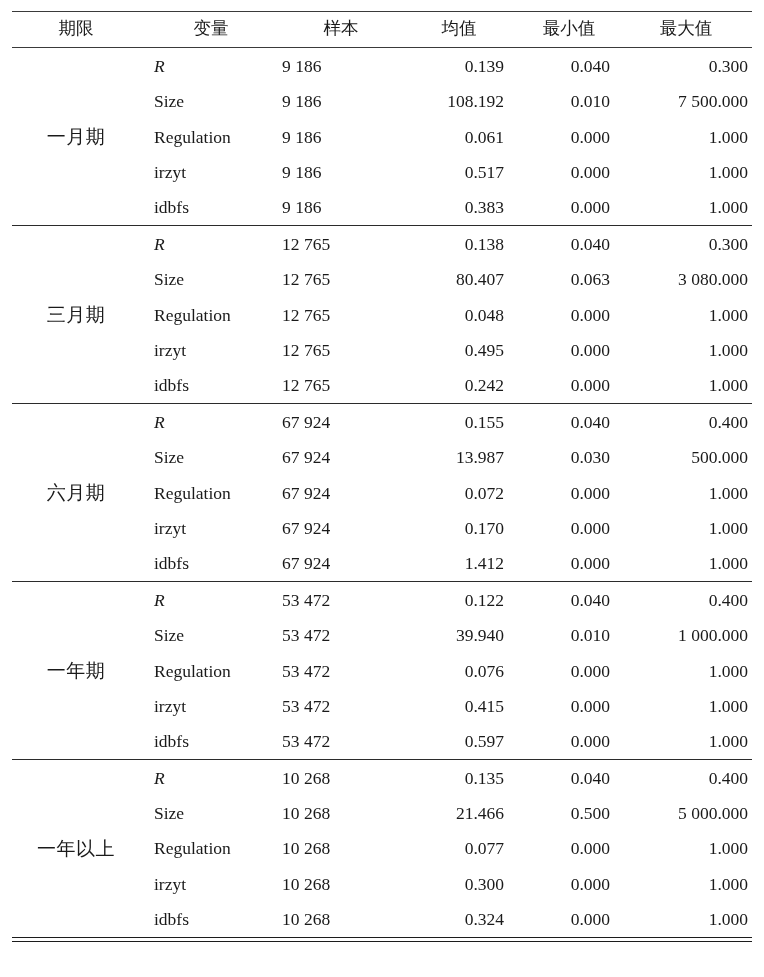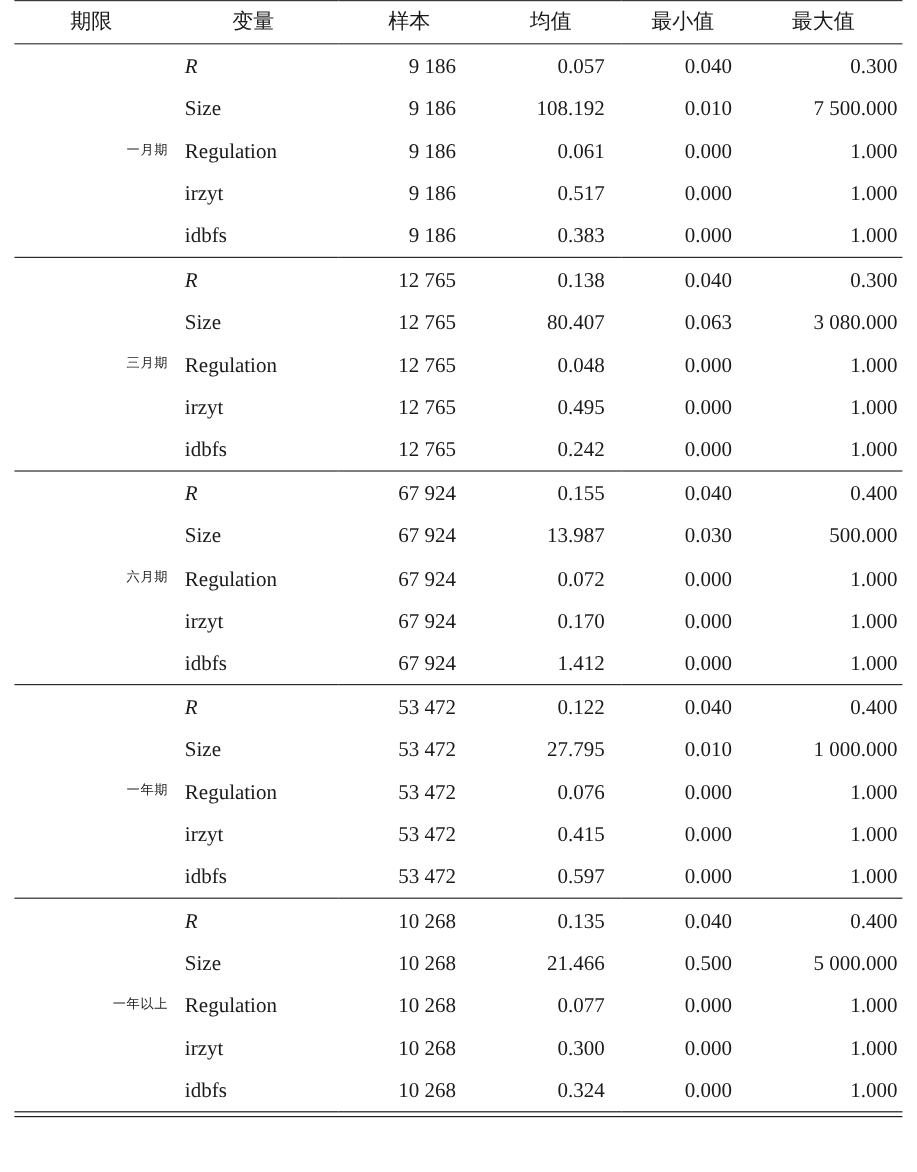--- a/index.html
+++ b/index.html
@@ -13,21 +13,21 @@
     font-family: "Liberation Serif", "DejaVu Serif", serif;
     color: #1a1a1a;
     overflow: hidden;
   }
 
   #stats-table-page {
     position: relative;
     width: 748px;
     height: 977px;
     box-sizing: border-box;
-    padding: 0 12px;
+    padding: 11px 12px;
     border-radius: 21px;
   }
 
   table.stats-table {
     width: 100%;
     border-collapse: collapse;
     table-layout: fixed;
     font-size: 17.5px;
   }
 
@@ -78,39 +78,39 @@
     position: absolute;
     left: 0;
     right: 0;
     top: 2.6px;
     height: 1.6px;
     background: #1c1c1c;
   }
 
   
   td.term-cell {
-    text-align: right;
+    text-align: center;
     vertical-align: middle;
-    font-size: 11px;
+    font-size: 19px;
     letter-spacing: 0.5px;
   }
   td.var-cell {
     text-align: left;
     padding-left: 14px !important;
   }
   td.var-cell.italic-var {
     font-style: italic;
   }
   td.num-cell {
     text-align: right;
     padding-right: 8px !important;
     font-variant-numeric: lining-nums;
   }
   td.n-cell {
-    text-align: right;
+    text-align: left;
     padding-right: 20px !important;
   }
   td.mean-cell  { padding-right: 14px !important; }
   td.min-cell   { padding-right: 10px !important; }
   td.max-cell   { padding-right: 4px !important; }
 
   th.th-term { }
   th.th-var  { }
   th.th-n    { }
   th.th-mean { }
@@ -138,21 +138,21 @@
         <th class="th-mean">均值</th>
         <th class="th-min">最小值</th>
         <th class="th-max">最大值</th>
       </tr>
     </thead>
     <tbody id="table-body">
         <tr class="data-row group-start first-group">
           <td class="term-cell" rowspan="5">一月期</td>
           <td class="var-cell italic-var">R</td>
           <td class="num-cell n-cell">9 186</td>
-          <td class="num-cell mean-cell">0.057</td>
+          <td class="num-cell mean-cell">0.139</td>
           <td class="num-cell min-cell">0.040</td>
           <td class="num-cell max-cell">0.300</td>
         </tr>
         <tr class="data-row">
           <td class="var-cell">Size</td>
           <td class="num-cell n-cell">9 186</td>
           <td class="num-cell mean-cell">108.192</td>
           <td class="num-cell min-cell">0.010</td>
           <td class="num-cell max-cell">7 500.000</td>
         </tr>
@@ -253,21 +253,21 @@
           <td class="term-cell" rowspan="5">一年期</td>
           <td class="var-cell italic-var">R</td>
           <td class="num-cell n-cell">53 472</td>
           <td class="num-cell mean-cell">0.122</td>
           <td class="num-cell min-cell">0.040</td>
           <td class="num-cell max-cell">0.400</td>
         </tr>
         <tr class="data-row">
           <td class="var-cell">Size</td>
           <td class="num-cell n-cell">53 472</td>
-          <td class="num-cell mean-cell">27.795</td>
+          <td class="num-cell mean-cell">39.940</td>
           <td class="num-cell min-cell">0.010</td>
           <td class="num-cell max-cell">1 000.000</td>
         </tr>
         <tr class="data-row">
           <td class="var-cell">Regulation</td>
           <td class="num-cell n-cell">53 472</td>
           <td class="num-cell mean-cell">0.076</td>
           <td class="num-cell min-cell">0.000</td>
           <td class="num-cell max-cell">1.000</td>
         </tr>

